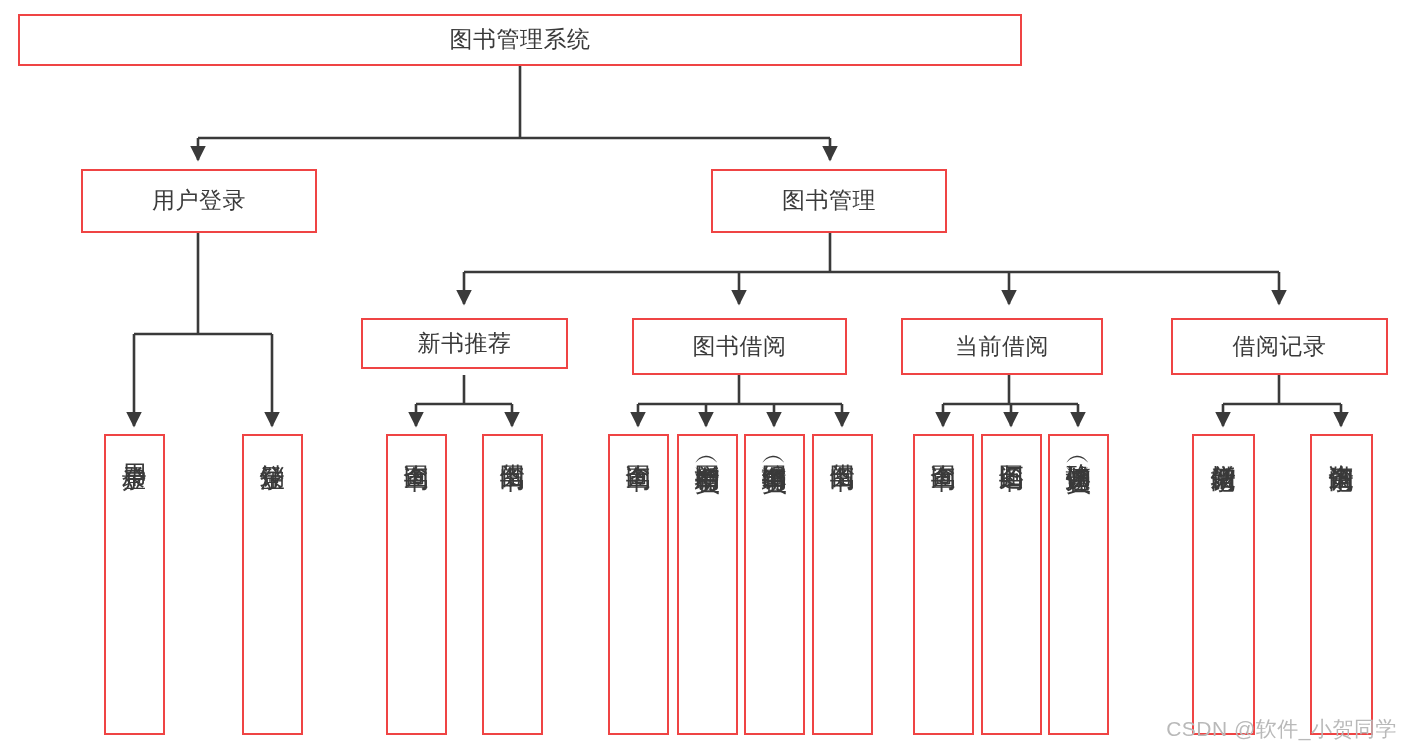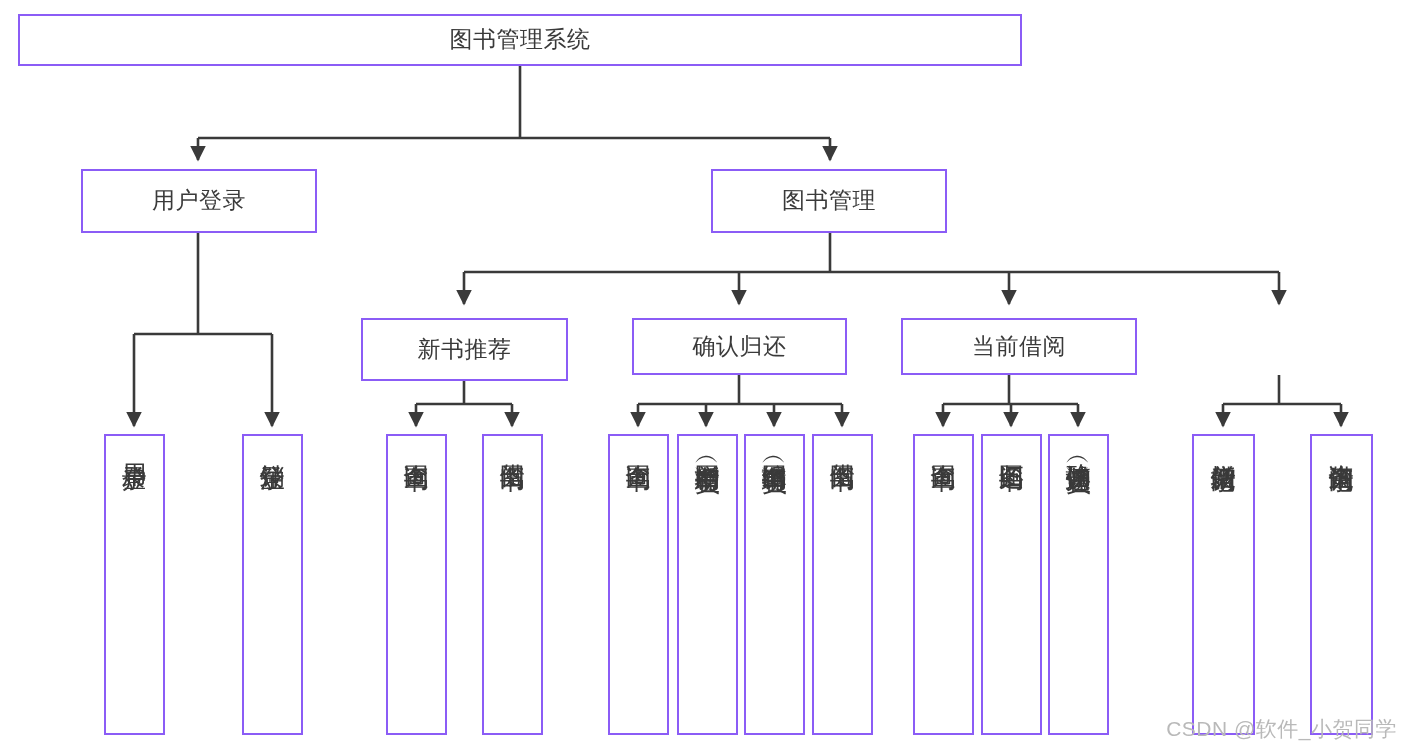--- a/index.html
+++ b/index.html
@@ -22,21 +22,21 @@
     left: 0;
     top: 0;
     width: 1405px;
     height: 747px;
     pointer-events: none;
   }
   .node {
     position: absolute;
     box-sizing: border-box;
     background: #ffffff;
-    border: 2px solid #8b5cf6;
+    border: 2px solid #ef4444;
     display: flex;
     align-items: center;
     justify-content: center;
     color: #3a3a3a;
   }
   .node .lbl {
     display: block;
     text-align: center;
     line-height: 1.18;
     letter-spacing: 0.5px;
@@ -128,28 +128,31 @@
     <span class="lbl">图书管理系统</span>
   </div>
 
   <div class="node horiz" style="left:81px; top:169px; width:236px; height:64px;">
     <span class="lbl">用户登录</span>
   </div>
   <div class="node horiz" style="left:711px; top:169px; width:236px; height:64px;justify-content:center;">
     <span class="lbl">图书管理</span>
   </div>
 
-  <div class="node horiz" style="left:361px; top:318px; width:207px; height:63px;">
+  <div class="node horiz" style="left:361px; top:318px; width:207px; height:51px;">
     <span class="lbl">新书推荐</span>
   </div>
   <div class="node horiz" style="left:632px; top:318px; width:215px; height:57px;">
-    <span class="lbl">确认归还</span>
+    <span class="lbl">图书借阅</span>
   </div>
-  <div class="node horiz" style="left:901px; top:318px; width:236px; height:57px;">
+  <div class="node horiz" style="left:901px; top:318px; width:202px; height:57px;">
     <span class="lbl">当前借阅</span>
+  </div>
+  <div class="node horiz" style="left:1171px; top:318px; width:217px; height:57px;">
+    <span class="lbl">借阅记录</span>
   </div>
 
   <div class="node vert" style="left:104px; top:434px; width:61px; height:301px;">
     <span class="lbl">用户登录</span>
   </div>
   <div class="node vert" style="left:242px; top:434px; width:61px; height:301px;">
     <span class="lbl">注销登录</span>
   </div>
 
   <div class="node vert" style="left:386px; top:434px; width:61px; height:301px;">

